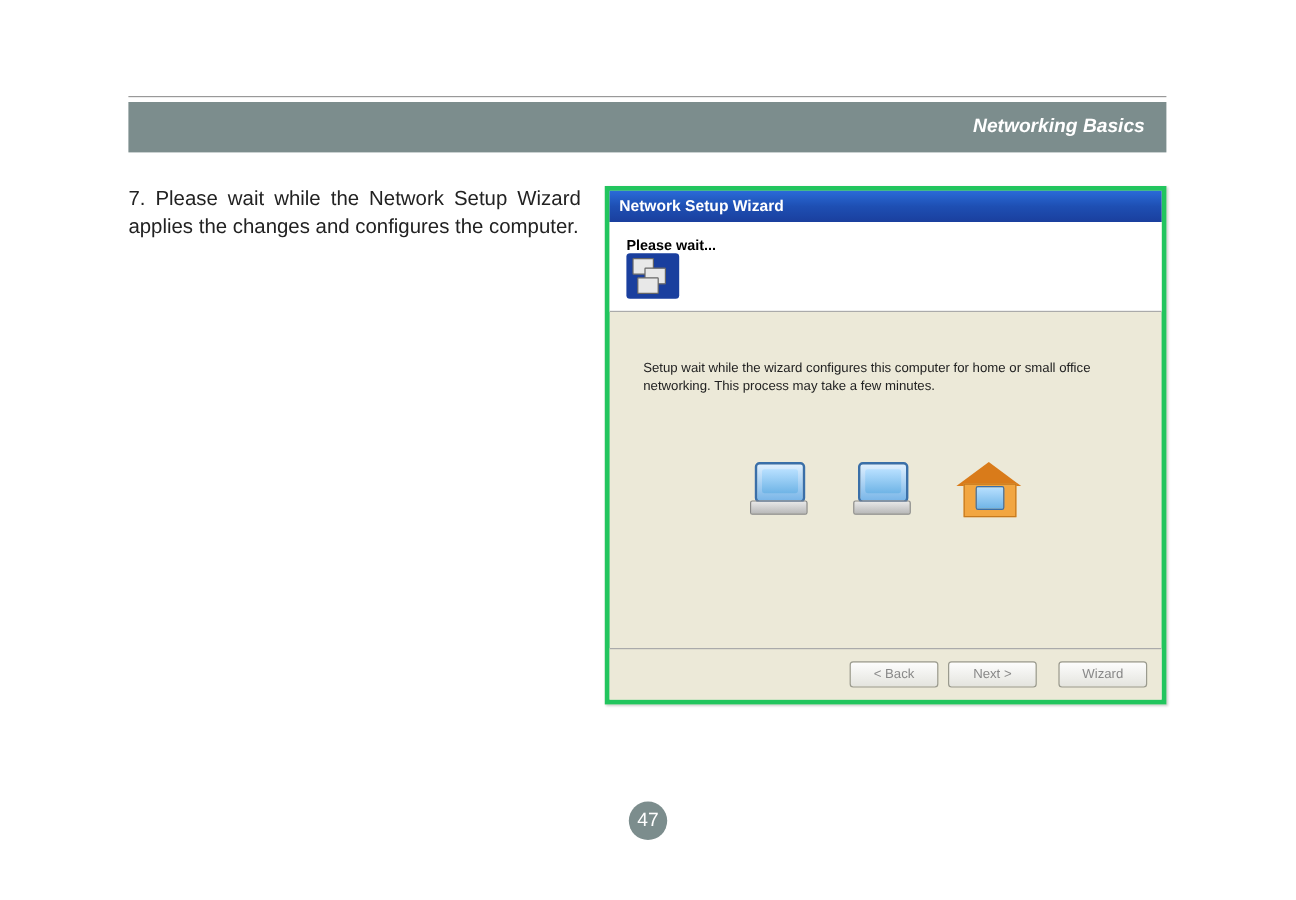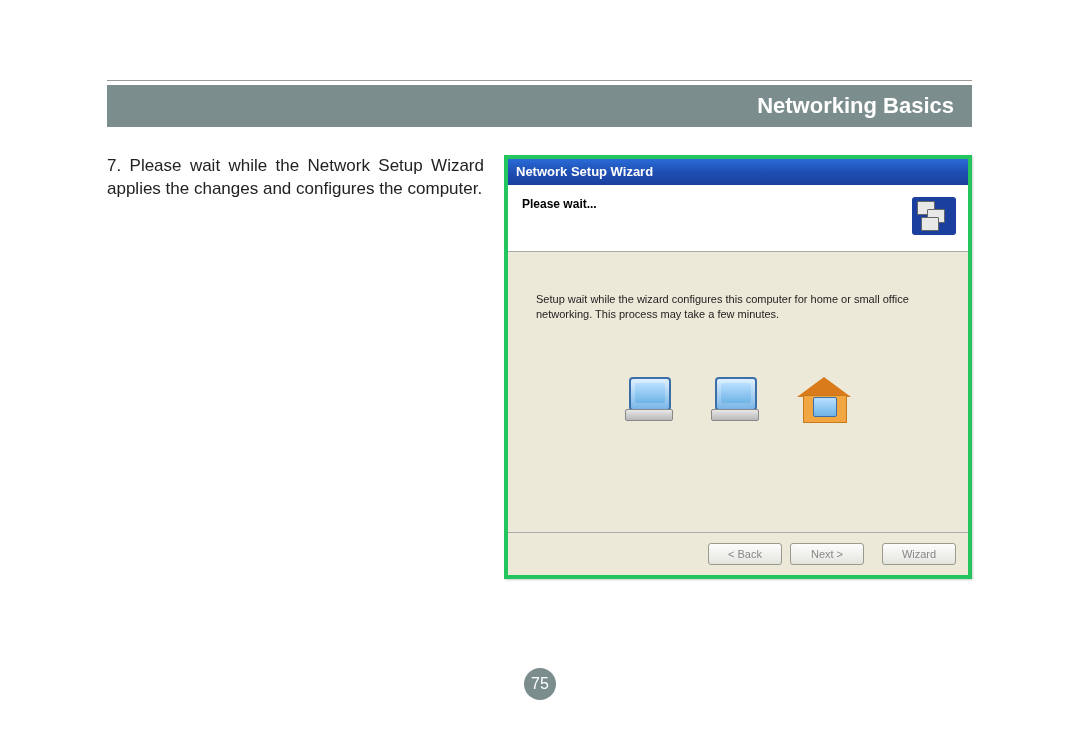--- a/index.html
+++ b/index.html
@@ -25,22 +25,23 @@
   .header-bar {
     background: #7c8d8d;
     height: 42px;
     display: flex;
     align-items: center;
     justify-content: flex-end;
     padding-right: 18px;
   }
   .header-title {
     color: #ffffff;
-    font-size: 22px;
+    font-size: 16px;
     font-weight: bold;
+    font-style: italic;
   }
   .content-row {
     display: flex;
     margin-top: 28px;
     align-items: flex-start;
   }
   .instruction-col {
     width: 380px;
     padding-right: 20px;
   }
@@ -70,20 +71,21 @@
     line-height: 18px;
   }
   .xp-header-panel {
     background: #ffffff;
     border-bottom: 1px solid #aaa;
     padding: 12px 12px 10px 14px;
     display: flex;
     justify-content: space-between;
     align-items: flex-start;
     min-height: 44px;
+    flex-direction: column;
   }
   .xp-header-text {
     font-size: 12px;
     font-weight: bold;
     color: #000;
   }
   .xp-header-icon {
     width: 44px;
     height: 38px;
     background: #1a3f9e;
@@ -275,14 +277,14 @@
           <button class="xp-btn">Next &gt;</button>
           <button class="xp-btn" style="margin-left:10px">Wizard</button>
         </div>
 
       </div>
     </div>
   </div>
 </div>
 
 <div class="page-number-badge">
-  <span>75</span>
+  <span>47</span>
 </div>
 
 </body></html>

